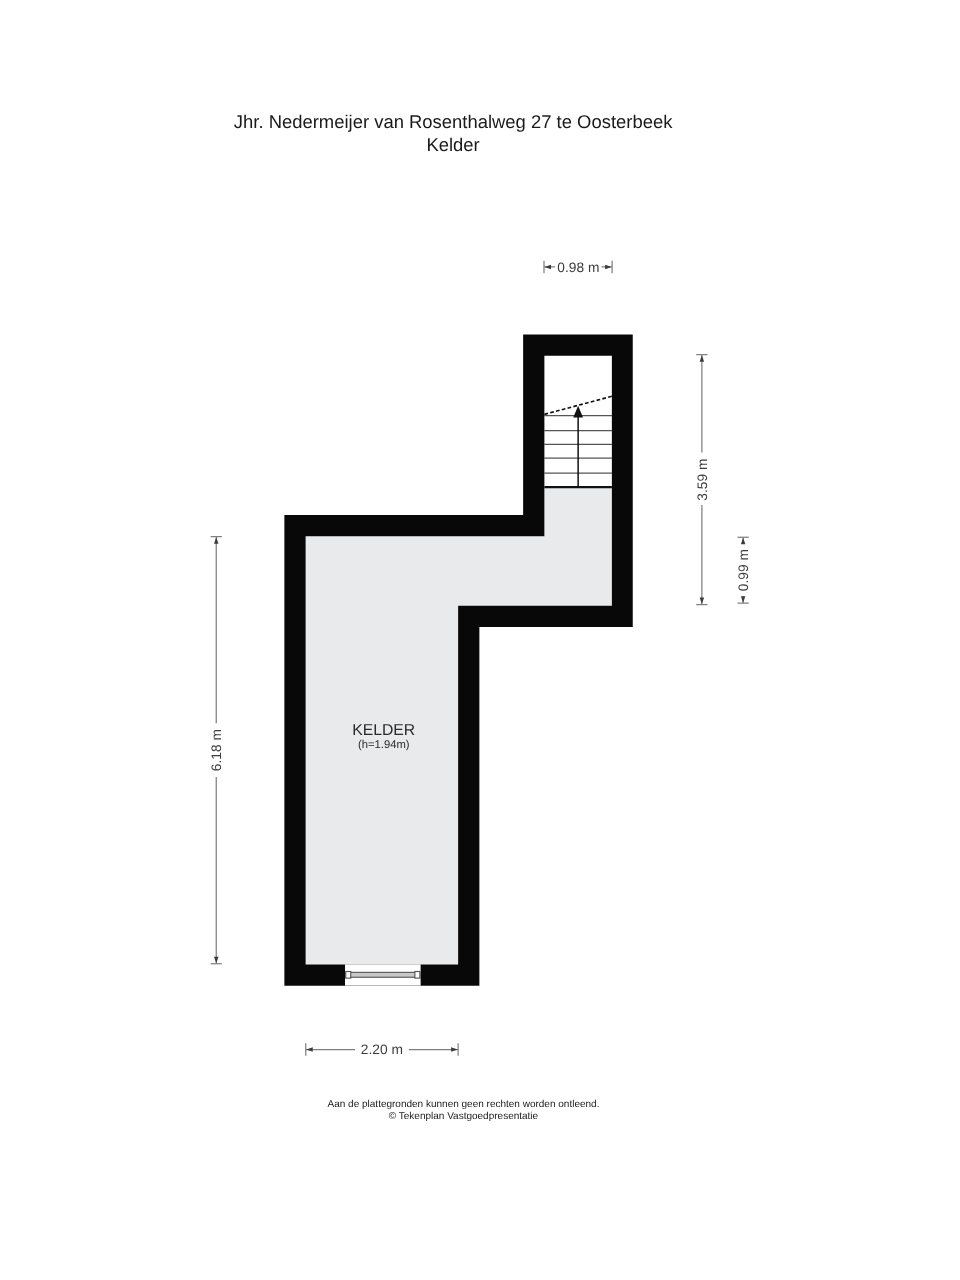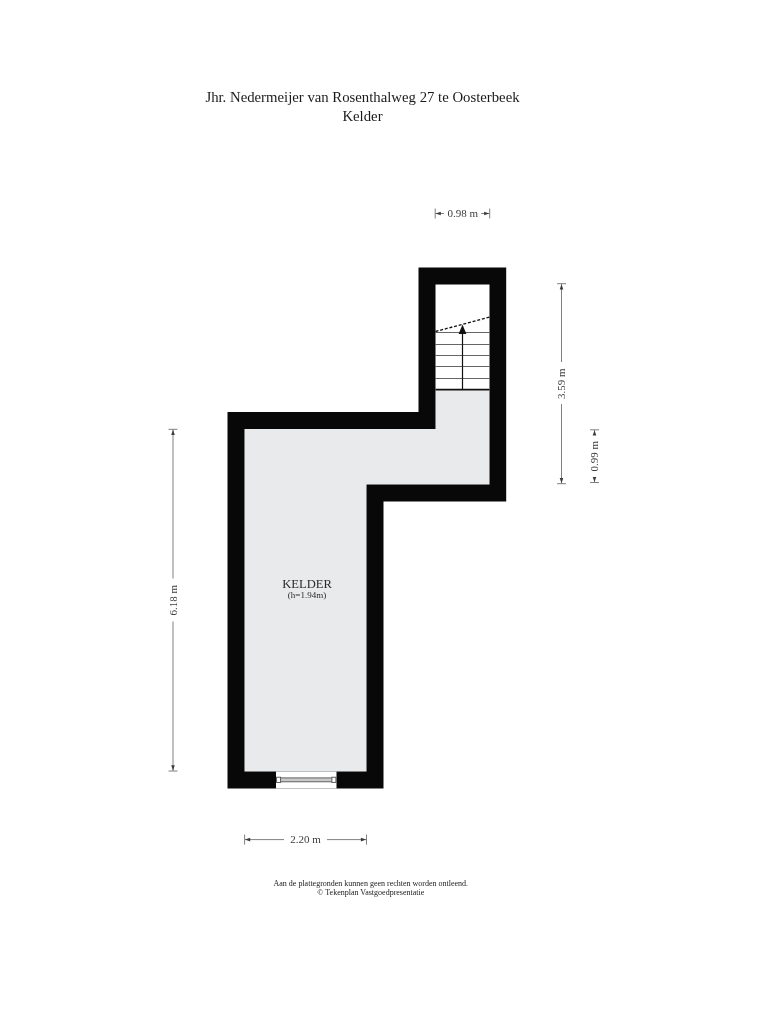--- a/index.html
+++ b/index.html
@@ -1,17 +1,17 @@
 <!DOCTYPE html>
 <html><head>
 <meta charset="utf-8">
 <style>
   html,body{margin:0;padding:0;background:#ffffff;}
   #page{position:relative;width:768px;height:1024px;background:#ffffff;overflow:hidden;
-        font-family:Liberation Serif, serif;}
+        font-family:Liberation Sans, sans-serif;}
   svg{display:block;}
 </style>
 </head>
 <body>
 <div id="page">
 <svg width="768" height="1024" viewBox="0 0 768 1024" xmlns="http://www.w3.org/2000/svg">
 
   <text x="362.5" y="102.4" font-size="14.75" fill="#1a1a1a" text-anchor="middle">Jhr. Nedermeijer van Rosenthalweg 27 te Oosterbeek</text>
 
   <text x="362.5" y="120.9" font-size="14.75" fill="#1a1a1a" text-anchor="middle">Kelder</text>

